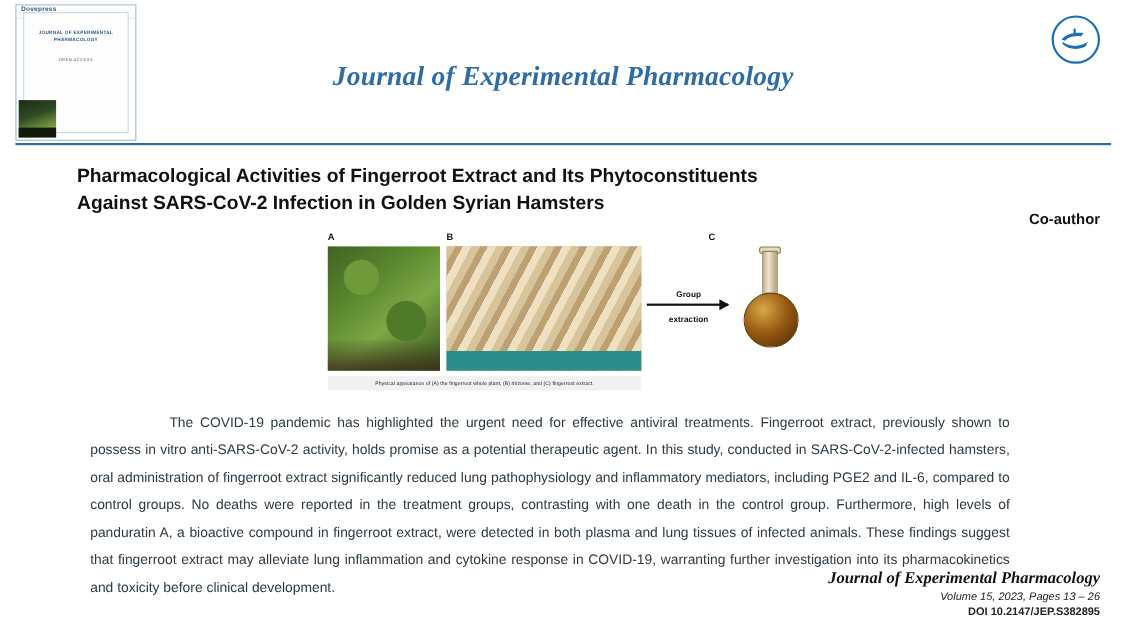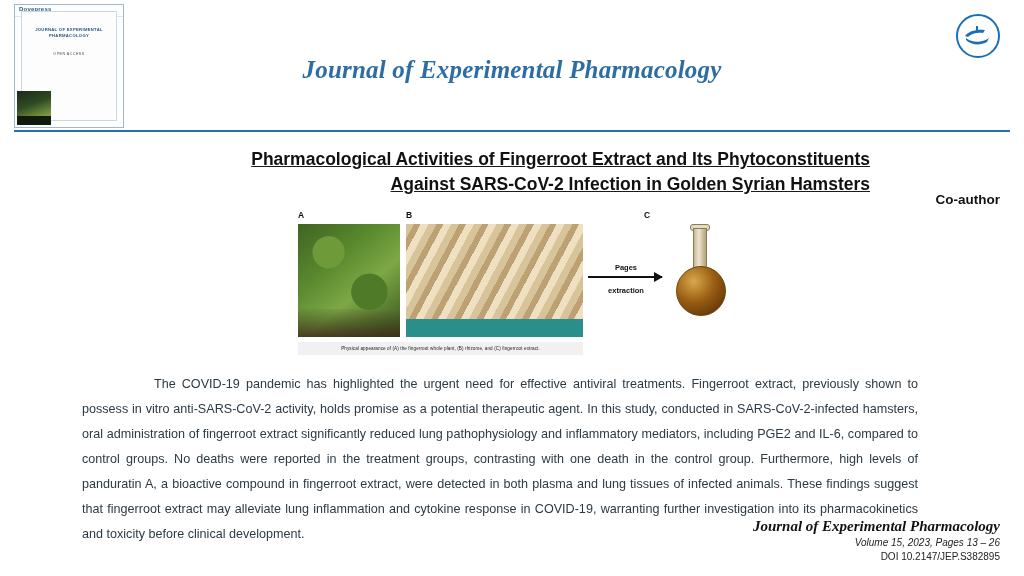--- a/index.html
+++ b/index.html
@@ -144,25 +144,24 @@
     left: 14px;
     right: 14px;
     top: 130px;
     height: 2px;
     background: #2e6da4;
   }
 
   
   .title-block {
     position: absolute;
-    left: 60px;
+    left: 70px;
     top: 147px;
     width: 810px;
-    text-align: right;
-    text-decoration: underline;
+    text-align: left;
   }
   .paper-title {
     font-size: 17.5px;
     font-weight: bold;
     line-height: 25px;
     color: #111111;
   }
 
   .authors {
     position: absolute;
@@ -332,20 +331,21 @@
   .footer-volume {
     font-size: 10px;
     font-style: italic;
     color: #222222;
     line-height: 14px;
   }
   .footer-doi {
     font-size: 10px;
     color: #222222;
     line-height: 14px;
+    font-weight: bold;
   }
 </style>
 </head>
 <body>
 
 <div class="header">
 
   <div class="cover-thumb">
     <div class="cover-top-bar"></div>
     <div class="cover-dove">Dovepress</div>
@@ -382,21 +382,21 @@
 </div>
 
 <div class="figure">
   <div class="panel-label" style="left:2px; top:4px;">A</div>
   <div class="panel-label" style="left:110px; top:4px;">B</div>
   <div class="panel-label" style="left:348px; top:4px;">C</div>
 
   <div class="fig-a"></div>
   <div class="fig-b"></div>
 
-  <div class="fig-arrow-label-1">Pages</div>
+  <div class="fig-arrow-label-1">Group</div>
   <div class="fig-arrow"></div>
   <div class="fig-arrow-label-2">extraction</div>
 
   <div class="fig-c">
     <div class="flask-lip"></div>
     <div class="flask-neck"></div>
     <div class="flask-body"></div>
   </div>
 
   <div class="fig-caption">Physical appearance of (A) the fingerroot whole plant, (B) rhizome, and (C) fingerroot extract.</div>

